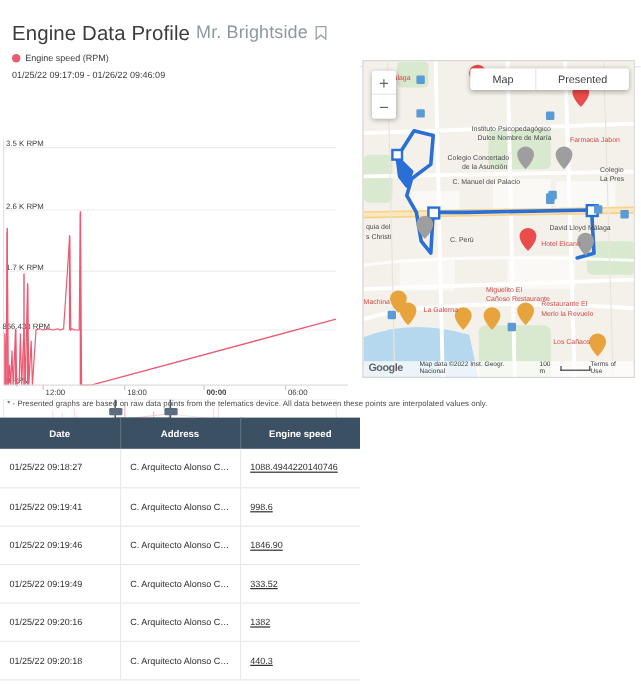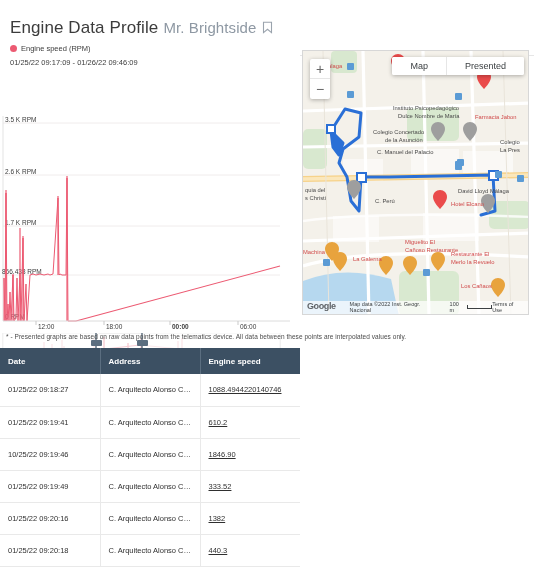--- a/index.html
+++ b/index.html
@@ -37,21 +37,21 @@
     font-size: 6.5px; color: #4a4a4a; letter-spacing: .05px;
   }
 
   
   .data-table {
     position: absolute; left: 0; top: 348px; width: 300px;
     border-collapse: collapse; table-layout: fixed;
   }
   .data-table th {
     background: #3c5063; color: #ffffff;
-    font-size: 8px; font-weight: bold; text-align: left;
+    font-size: 8px; font-weight: bold; text-align: center;
     padding: 8px 8px; height: 26px;
     border-right: 1px solid #5b6e80;
   }
   .data-table th:last-child { border-right: none; margin-left: 32px; }
   .data-table td {
     font-size: 7.5px; color: #2f2f2f; text-align: left;
     padding: 10px 8px; height: 32px;
     border-bottom: 1px solid #e9e9e9;
     border-right: 1px solid #e9e9e9;
     white-space: nowrap; overflow: hidden; text-overflow: ellipsis;
@@ -248,24 +248,24 @@
     </thead>
     <tbody>
       <tr>
         <td>01/25/22 09:18:27</td>
         <td>C. Arquitecto Alonso Car...</td>
         <td>1088.4944220140746</td>
       </tr>
       <tr>
         <td>01/25/22 09:19:41</td>
         <td>C. Arquitecto Alonso Car...</td>
-        <td>610.2</td>
-      </tr>
-      <tr>
-        <td>10/25/22 09:19:46</td>
+        <td>998.6</td>
+      </tr>
+      <tr>
+        <td>01/25/22 09:19:46</td>
         <td>C. Arquitecto Alonso Car...</td>
         <td>1846.90</td>
       </tr>
       <tr>
         <td>01/25/22 09:19:49</td>
         <td>C. Arquitecto Alonso Car...</td>
         <td>333.52</td>
       </tr>
       <tr>
         <td>01/25/22 09:20:16</td>

